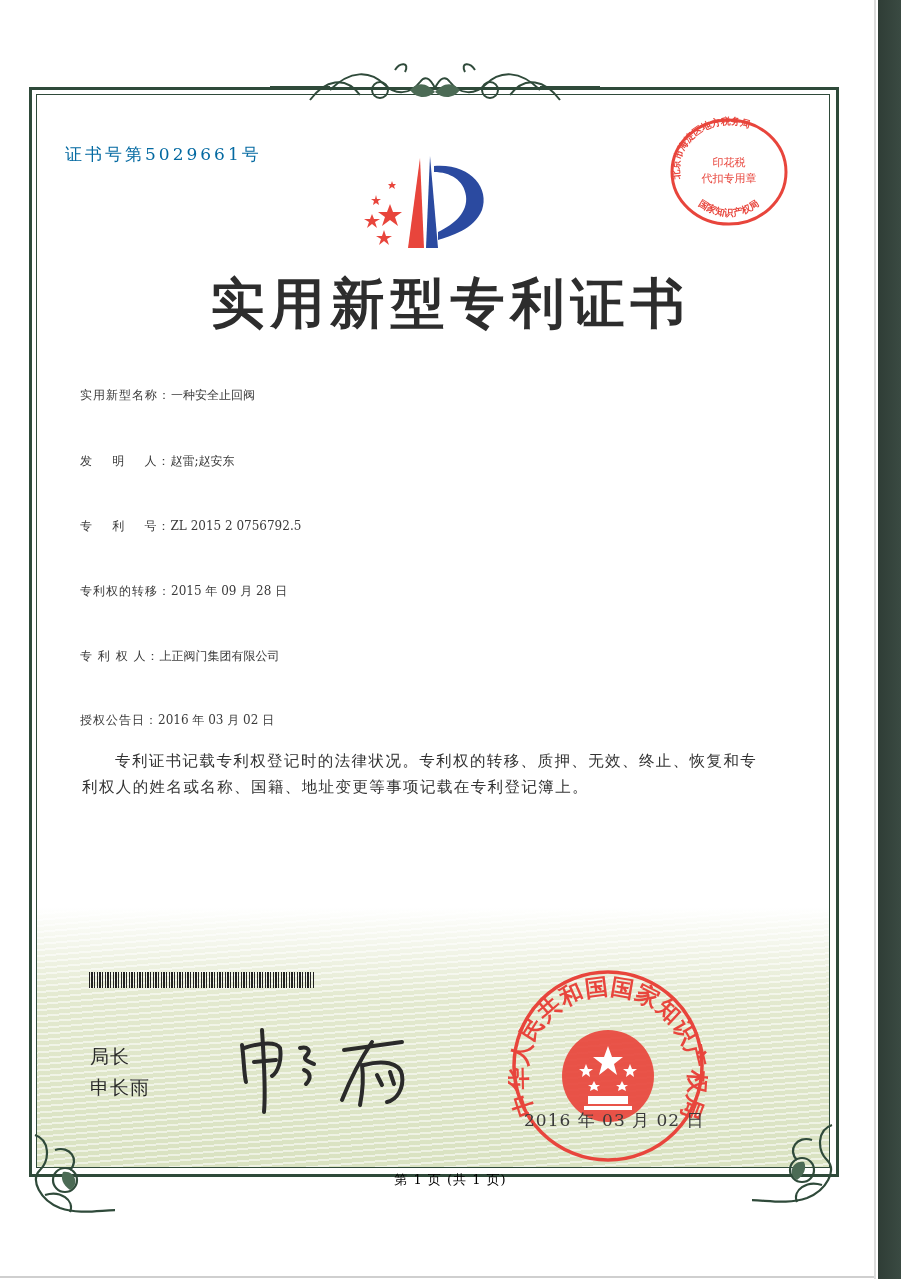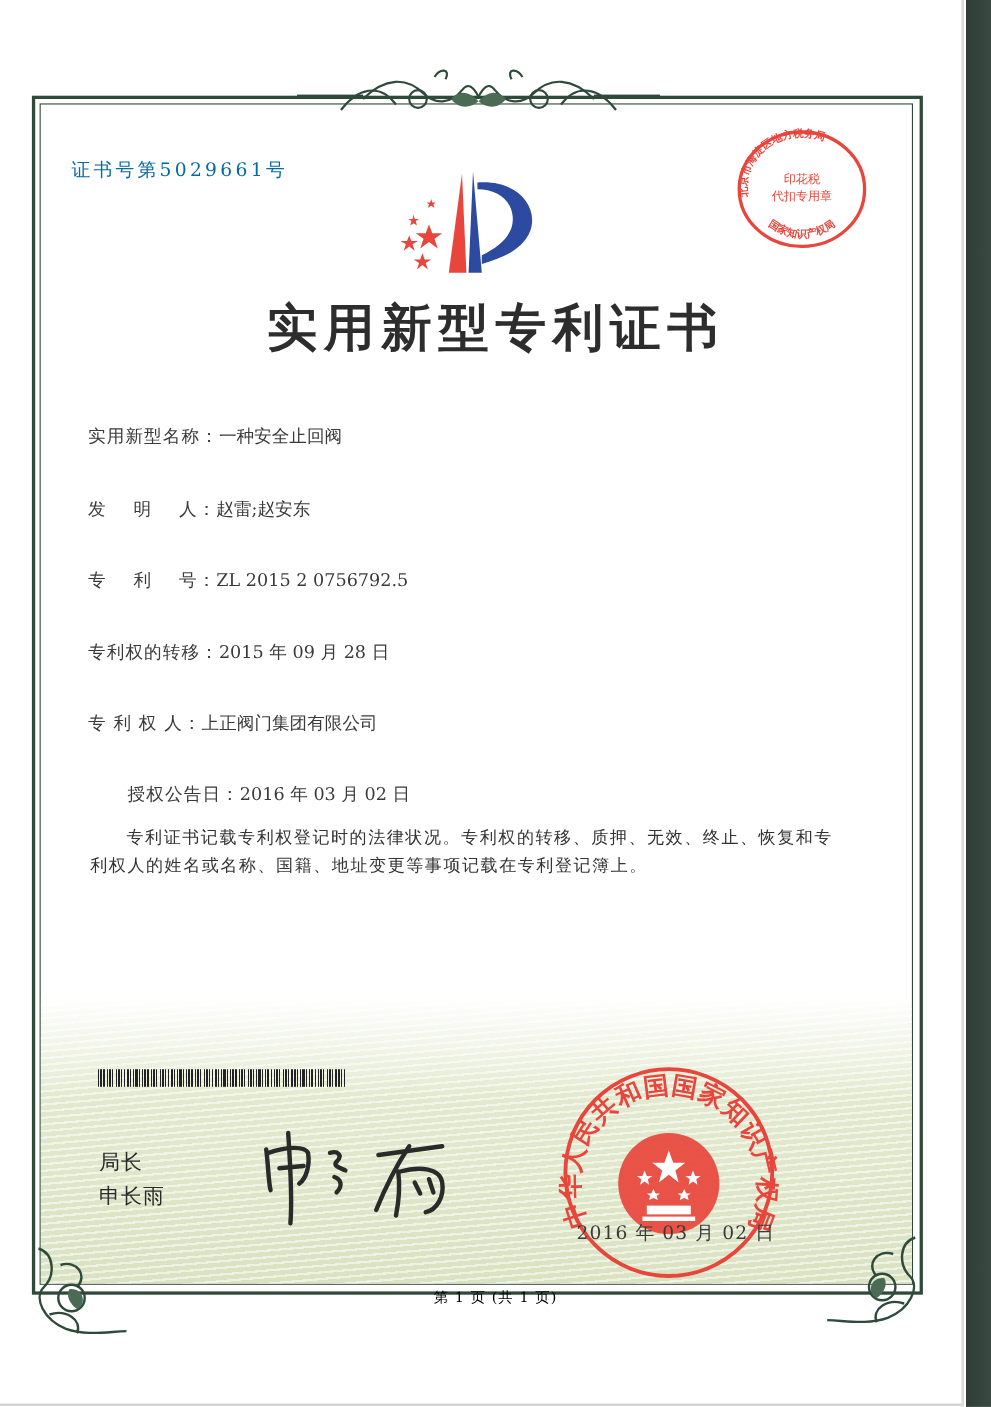--- a/index.html
+++ b/index.html
@@ -34,23 +34,23 @@
   .corner { position:absolute; width:90px; height:90px; }
 
   .cert-no {
     position:absolute; left:65px; top:143px; font-size:17px; letter-spacing:3px; color:#0369a1;
   }
   .logo { position:absolute; left:350px; top:148px; width:145px; height:108px; }
   .tax-stamp { position:absolute; left:668px; top:116px; width:122px; height:112px; }
 
   .title {
     position:absolute; left:0; width:901px; top:268px; text-align:center;
-    font-size:46px; letter-spacing:6px; color:#2d2d2d; font-weight:bold;
+    font-size:54px; letter-spacing:6px; color:#2d2d2d; font-weight:bold;
   }
-  .field { position:absolute; left:80px; font-size:16px; color:#3a3a3a; white-space:pre; }
+  .field { position:absolute; left:80px; font-size:12px; color:#3a3a3a; white-space:pre; }
   .field .lbl { letter-spacing:1px; }
   .body-text {
     position:absolute; left:82px; top:748px; width:690px;
     font-size:15.5px; line-height:26px; color:#333; letter-spacing:1.4px;
   }
   .body-text p { margin:0; text-indent:33px; }
 
   .barcode {
     position:absolute; left:89px; top:972px; width:225px; height:16px;
     background:repeating-linear-gradient(90deg,#222 0 1px,transparent 1px 2px,#222 2px 4px,transparent 4px 5px,#222 5px 6px,transparent 6px 8px);
@@ -140,21 +140,21 @@
   <text font-size="9.5" fill="#e8453c" font-weight="bold" font-family="DejaVu Serif, serif"><textPath href="#taxArcB" startOffset="12%">国家知识产权局</textPath></text>
 </svg>
 
 <div class="title">实用新型专利证书</div>
 
 <div class="field" style="top:387px;"><span class="lbl">实用新型名称：</span><span>一种安全止回阀</span></div>
 <div class="field" style="top:453px;"><span class="lbl">发    明    人：</span><span>赵雷;赵安东</span></div>
 <div class="field" style="top:518px;"><span class="lbl">专    利    号：</span><span>ZL 2015 2 0756792.5</span></div>
 <div class="field" style="top:583px;"><span class="lbl">专利权的转移：</span><span>2015 年 09 月 28 日</span></div>
 <div class="field" style="top:648px;"><span class="lbl">专 利 权 人：</span><span>上正阀门集团有限公司</span></div>
-<div class="field" style="top:712px;margin-left:36px;"><span class="lbl">授权公告日：</span><span>2016 年 03 月 02 日</span></div>
+<div class="field" style="top:712px;"><span class="lbl">授权公告日：</span><span>2016 年 03 月 02 日</span></div>
 
 <div class="body-text">
   <p>专利证书记载专利权登记时的法律状况。专利权的转移、质押、无效、终止、恢复和专利权人的姓名或名称、国籍、地址变更等事项记载在专利登记簿上。</p>
 </div>
 
 <div class="barcode"></div>
 
 <div class="director" style="top:1044px;">局长</div>
 <div class="director" style="top:1075px;">申长雨</div>
 

